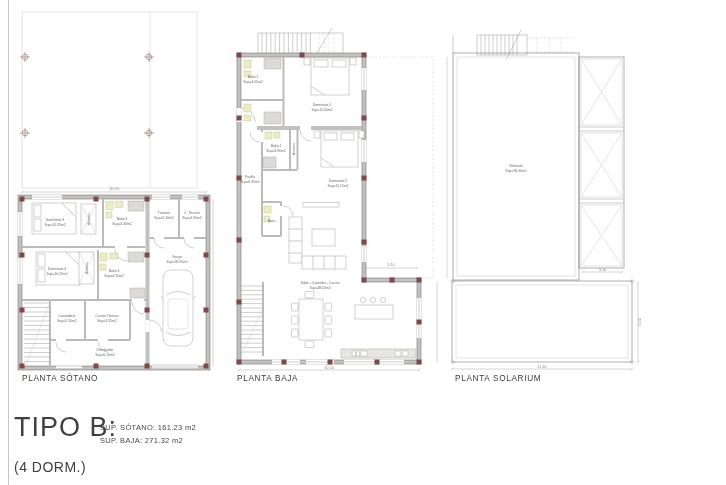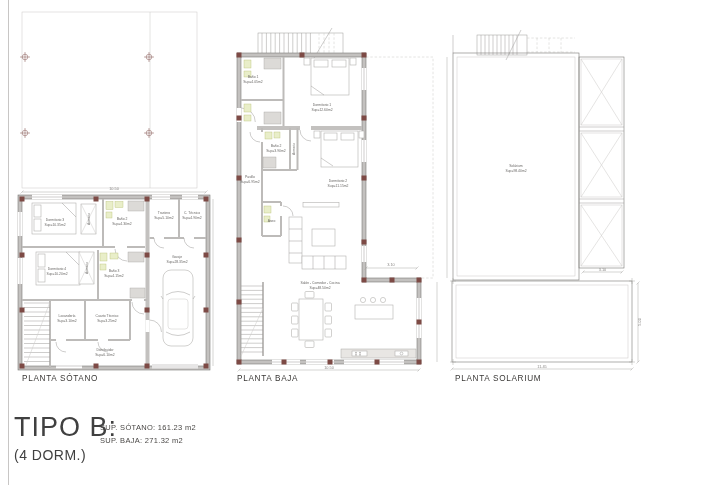--- a/index.html
+++ b/index.html
@@ -18,21 +18,21 @@
   .fix{fill:#e9eec9;stroke:#b9c077;stroke-width:0.4;}
   .shw{fill:#dcdad7;stroke:#a5a3a1;stroke-width:0.4;}
   .ctr{fill:#e8e6e3;stroke:#a8a6a4;stroke-width:0.5;}
   .col{fill:#7d4a45;}
   .dash{stroke:#cfcdcb;stroke-width:0.55;fill:none;stroke-dasharray:2.5 1.8;}
   .dim{stroke:#a3a19f;stroke-width:0.45;fill:none;}
   .mark{stroke:#8d625e;stroke-width:0.55;fill:none;}
   .win{fill:#ffffff;}
   .title-block{position:absolute;left:14px;top:414px;color:#404040;}
   .title-main{font-size:27px;letter-spacing:1px;line-height:27px;}
-  .title-sub{font-size:14px;letter-spacing:0.5px;margin-top:6px;}
+  .title-sub{font-size:14px;letter-spacing:0.5px;margin-top:18px;}
   .sup-block{position:absolute;left:100px;top:421px;font-size:7.5px;color:#4a4846;line-height:13px;letter-spacing:0.3px;}
 </style>
 </head>
 <body>
 
 <div class="sheet">
 <svg width="726" height="485" viewBox="0 0 726 485">
 
   <line x1="8.5" y1="0" x2="8.5" y2="485" stroke="#c2c0be" stroke-width="0.9"></line>
 

